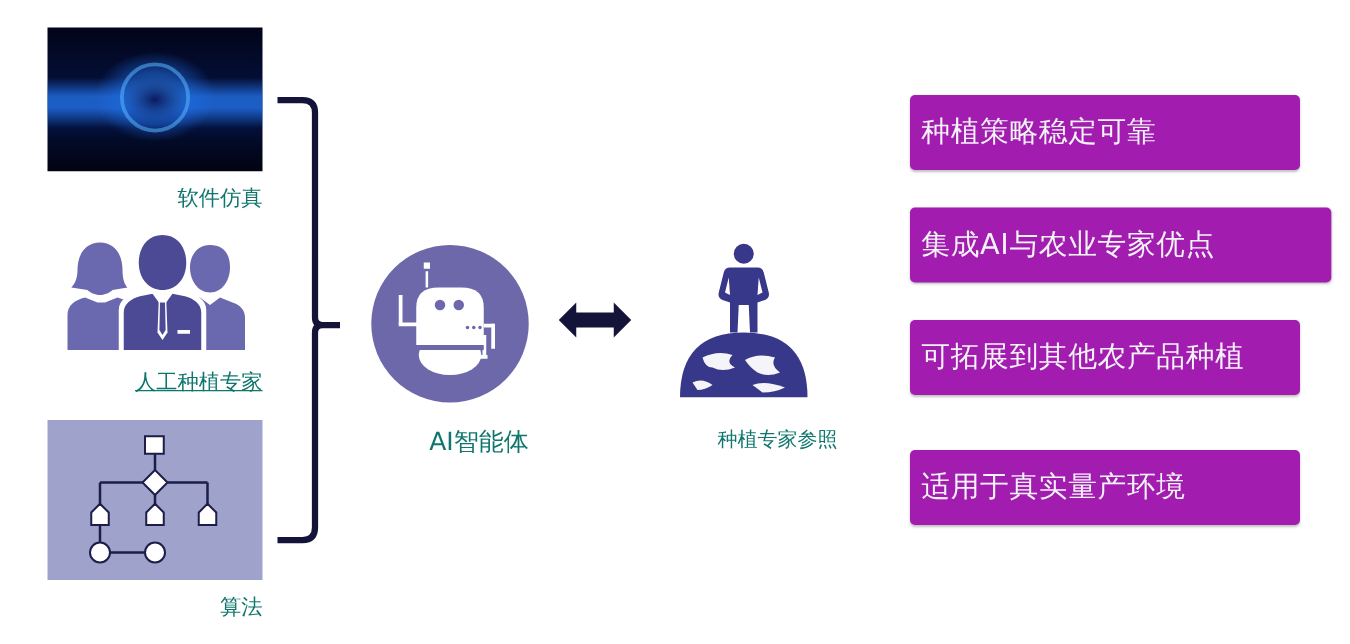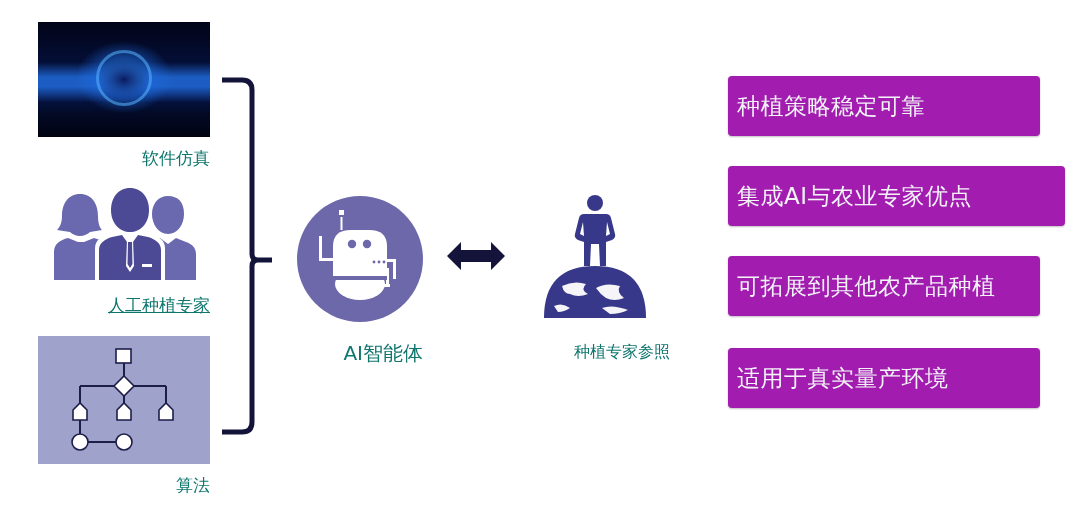--- a/index.html
+++ b/index.html
@@ -154,15 +154,15 @@
 
 <div class="res-box" style="top:76px;">
   <span class="res-text">种植策略稳定可靠</span>
 </div>
 <div class="res-box" style="top:166px;padding-left:25px;">
   <span class="res-text">集成AI与农业专家优点</span>
 </div>
 <div class="res-box" style="top:256px;text-align:right;">
   <span class="res-text">可拓展到其他农产品种植</span>
 </div>
-<div class="res-box" style="top:348px;text-decoration:underline;">
+<div class="res-box" style="top:360px;text-decoration:underline;">
   <span class="res-text">适用于真实量产环境</span>
 </div>
 
 </body></html>

